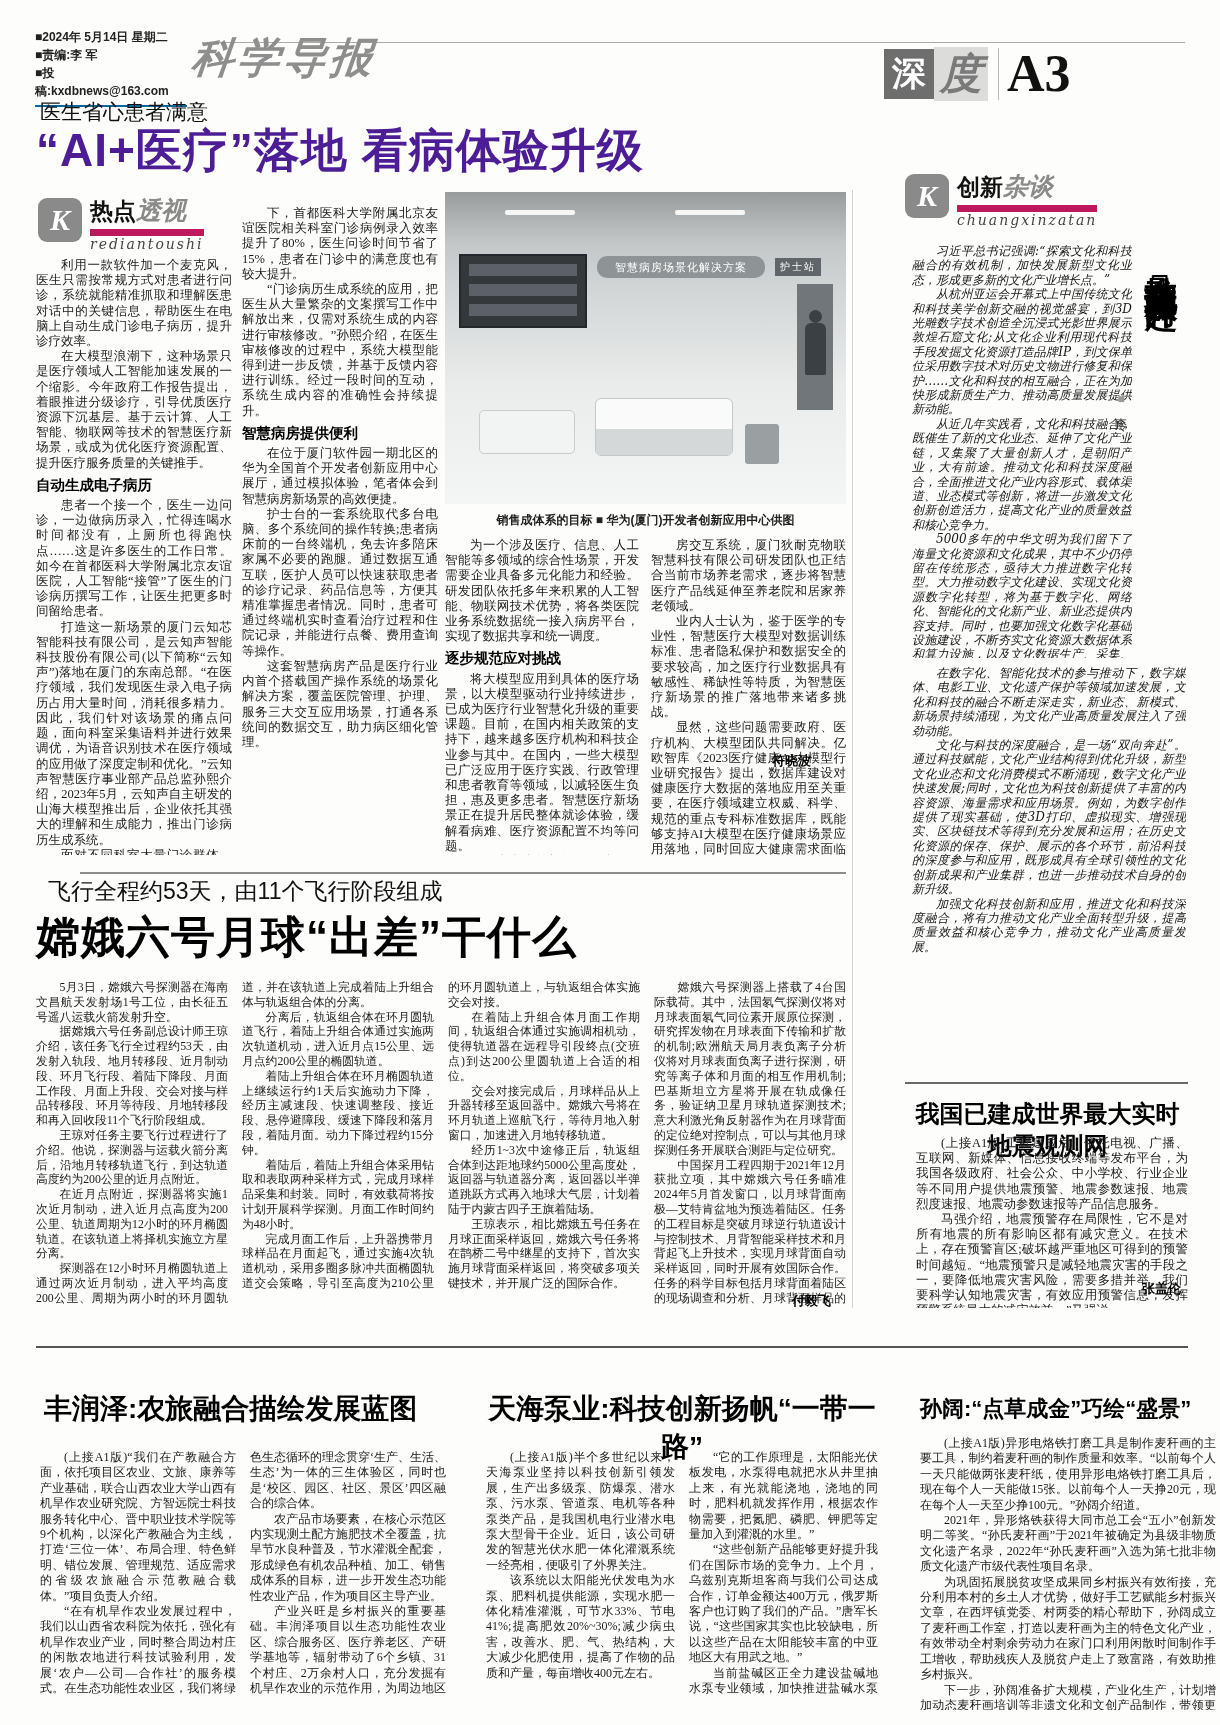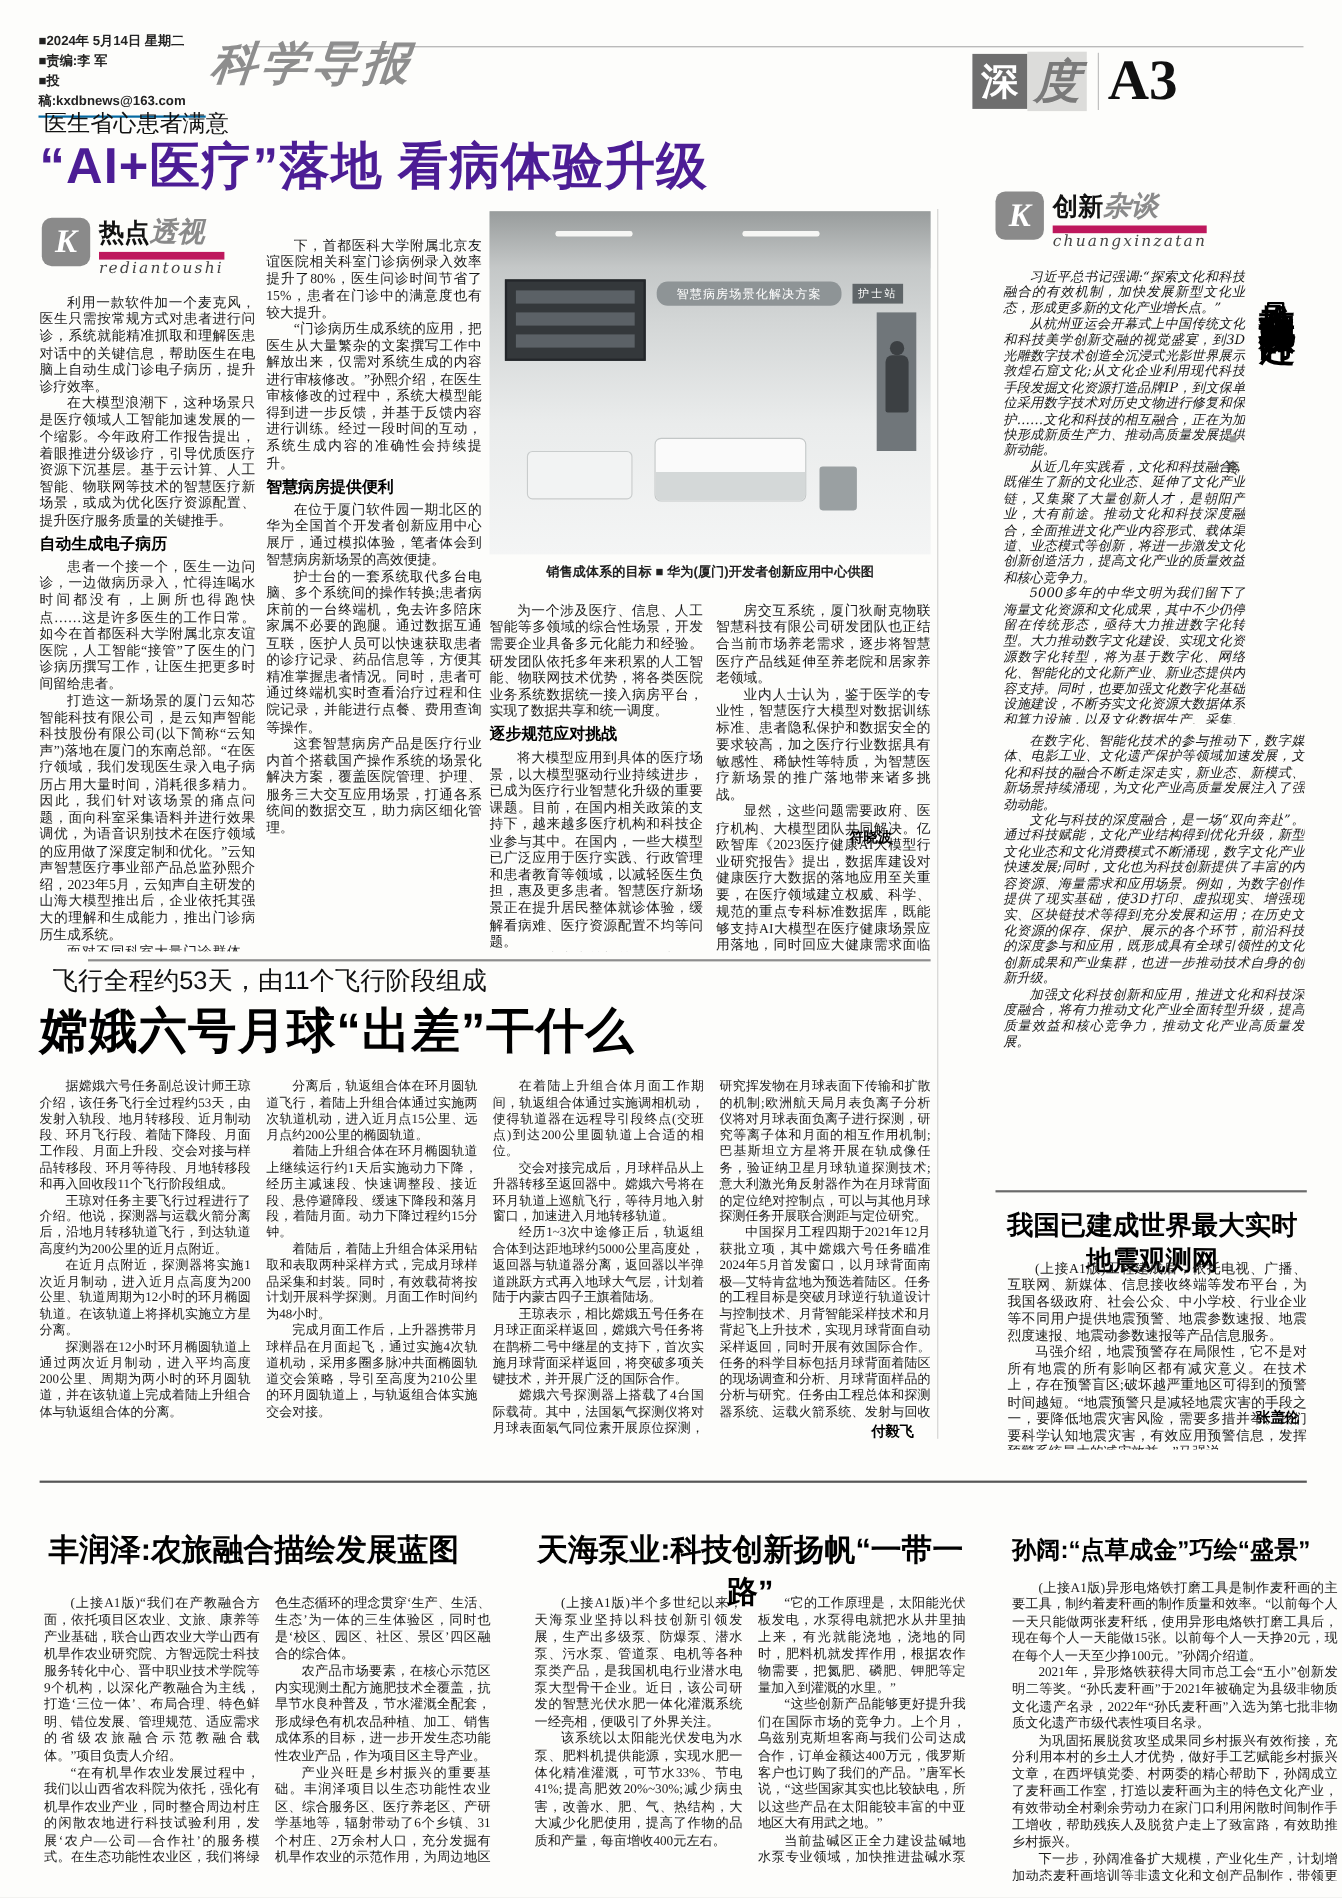--- a/index.html
+++ b/index.html
@@ -30,21 +30,21 @@
   .badge .row1 { border-bottom:7px solid #be185d; padding-bottom:2px; white-space:nowrap;}
   .badge .bold { font-family:"Liberation Sans",sans-serif; font-weight:900; font-size:23px; color:#111; }
   .badge .script { font-family:"DejaVu Serif",serif; font-style:italic; font-weight:bold; font-size:25px; color:#8a8a8a; }
   .badge .pinyin { font-family:"DejaVu Serif",serif; font-style:italic; font-size:14px; color:#444; letter-spacing:2px; }
 
   
   .kicker { position:absolute; left:40px; top:98px; font-family:"Liberation Sans",sans-serif; font-size:21px; color:#111; }
   .headline { position:absolute; left:36px; top:120px; width:800px; font-family:"Liberation Sans",sans-serif;
           font-weight:900; font-size:46px; letter-spacing:1px; color:#4c1d95; }
   .badge-lead { position:absolute; left:38px; top:194px; }
-  .col { position:absolute; overflow:hidden; font-size:12.5px; line-height:15.2px; text-align:justify;margin-top:10px; }
+  .col { position:absolute; overflow:hidden; font-size:12.5px; line-height:15.2px; text-align:justify; }
   .col p { text-indent:2em; margin:0; }
   .col h4 { font-family:"Liberation Sans",sans-serif; font-size:14.5px; margin:7px 0 5px; color:#000; }
   .colA { left:36px;  top:258px; width:196px; height:597px; }
   .colB { left:242px; top:206px; width:196px; height:649px; }
   .colC { left:445px; top:538px; width:194px; height:317px; }
   .colD { left:651px; top:538px; width:195px; height:317px; }
   .byline { position:absolute; font-weight:bold; font-size:13px; color:#000; font-family:"Liberation Sans",sans-serif;}
 
   
   .photo { position:absolute; left:445px; top:192px; width:401px; height:312px; overflow:hidden;
@@ -227,20 +227,21 @@
   <h2 class="quake-title">我国已建成世界最大实时地震观测网</h2>
   <div class="col quake-body">
       <p>(上接A1版)工程建成后，依托电视、广播、互联网、新媒体、信息接收终端等发布平台，为我国各级政府、社会公众、中小学校、行业企业等不同用户提供地震预警、地震参数速报、地震烈度速报、地震动参数速报等产品信息服务。</p>
       <p>马强介绍，地震预警存在局限性，它不是对所有地震的所有影响区都有减灾意义。在技术上，存在预警盲区;破坏越严重地区可得到的预警时间越短。“地震预警只是减轻地震灾害的手段之一，要降低地震灾害风险，需要多措并举。我们要科学认知地震灾害，有效应用预警信息，发挥预警系统最大的减灾效益。”马强说。</p>
     </div>
   <div class="byline" style="left:1142px; top:1280px;">张盖伦</div>
 
   <div class="moon-subtitle">飞行全程约53天，由11个飞行阶段组成</div>
   <h1 class="moon-headline">嫦娥六号月球“出差”干什么</h1>
   <div class="moon-body">
+      <p>5月3日，嫦娥六号探测器在海南文昌航天发射场1号工位，由长征五号遥八运载火箭发射升空。</p>
       <p>据嫦娥六号任务副总设计师王琼介绍，该任务飞行全过程约53天，由发射入轨段、地月转移段、近月制动段、环月飞行段、着陆下降段、月面工作段、月面上升段、交会对接与样品转移段、环月等待段、月地转移段和再入回收段11个飞行阶段组成。</p>
       <p>王琼对任务主要飞行过程进行了介绍。他说，探测器与运载火箭分离后，沿地月转移轨道飞行，到达轨道高度约为200公里的近月点附近。</p>
       <p>在近月点附近，探测器将实施1次近月制动，进入近月点高度为200公里、轨道周期为12小时的环月椭圆轨道。在该轨道上将择机实施立方星分离。</p>
       <p>探测器在12小时环月椭圆轨道上通过两次近月制动，进入平均高度200公里、周期为两小时的环月圆轨道，并在该轨道上完成着陆上升组合体与轨返组合体的分离。</p>
       <p>分离后，轨返组合体在环月圆轨道飞行，着陆上升组合体通过实施两次轨道机动，进入近月点15公里、远月点约200公里的椭圆轨道。</p>
       <p>着陆上升组合体在环月椭圆轨道上继续运行约1天后实施动力下降，经历主减速段、快速调整段、接近段、悬停避障段、缓速下降段和落月段，着陆月面。动力下降过程约15分钟。</p>
       <p>着陆后，着陆上升组合体采用钻取和表取两种采样方式，完成月球样品采集和封装。同时，有效载荷将按计划开展科学探测。月面工作时间约为48小时。</p>
       <p>完成月面工作后，上升器携带月球样品在月面起飞，通过实施4次轨道机动，采用多圈多脉冲共面椭圆轨道交会策略，导引至高度为210公里的环月圆轨道上，与轨返组合体实施交会对接。</p>
       <p>在着陆上升组合体月面工作期间，轨返组合体通过实施调相机动，使得轨道器在远程导引段终点(交班点)到达200公里圆轨道上合适的相位。</p>
       <p>交会对接完成后，月球样品从上升器转移至返回器中。嫦娥六号将在环月轨道上巡航飞行，等待月地入射窗口，加速进入月地转移轨道。</p>

